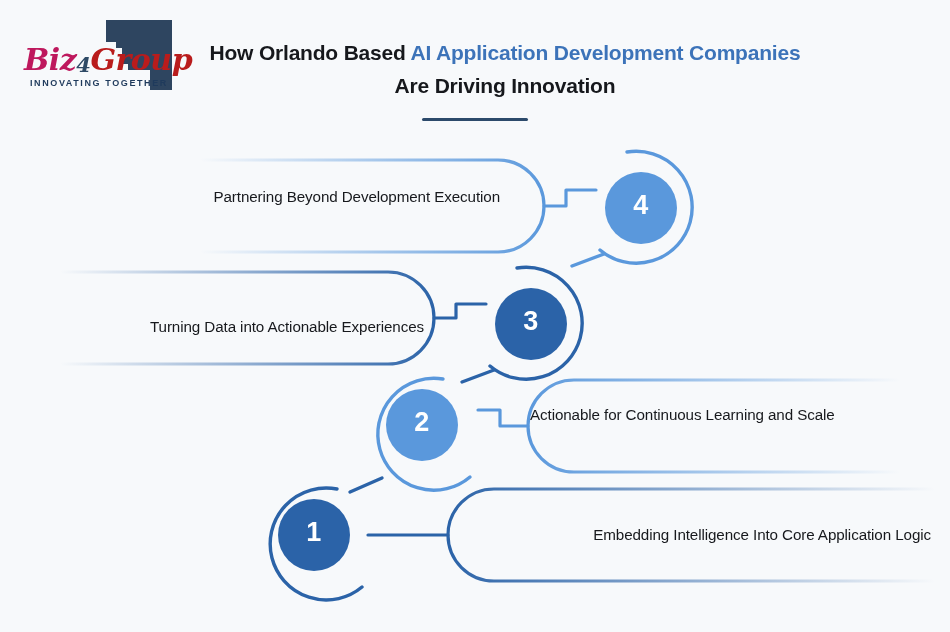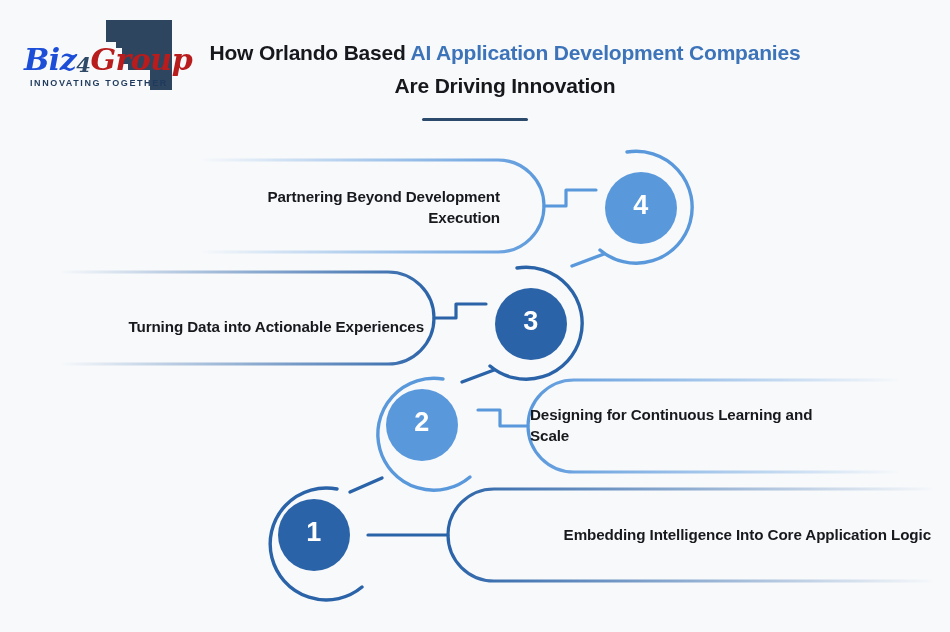--- a/index.html
+++ b/index.html
@@ -46,21 +46,21 @@
     left: 6px;
     top: 22px;
     font-family: "DejaVu Serif", serif;
     font-style: italic;
     font-weight: bold;
     font-size: 30px;
     letter-spacing: -0.5px;
     white-space: nowrap;
     z-index: 3;
   }
-  .logo-word .biz { color: #1d4ed8; }
+  .logo-word .biz { color: #be185d; }
   .logo-word .four {
     color: #2e4a66;
     font-size: 21px;
     vertical-align: -2px;
   }
   .logo-word .group { color: #b91c1c; }
   .logo-tag {
     position: absolute;
     left: 12px;
     top: 58px;
@@ -108,21 +108,21 @@
     position: absolute;
     left: 0; top: 0;
     width: 950px;
     height: 632px;
   }
 
   .pill-label {
     position: absolute;
     font-size: 15.2px;
     line-height: 21px;
-    font-weight: bold;
+    font-weight: normal;
     color: #17191d;
     letter-spacing: -0.1px;
   }
   .pill-label.right-align { text-align: right; }
   .pill-label.left-align { text-align: left; }
 
   .node-num {
     position: absolute;
     font-size: 27px;
     font-weight: bold;
@@ -210,18 +210,18 @@
 
     <div class="node-num" style="left:611px; top:190px; width:60px;">4</div>
     <div class="node-num" style="left:501px; top:306px; width:60px;">3</div>
     <div class="node-num" style="left:392px; top:407px; width:60px;">2</div>
     <div class="node-num" style="left:284px; top:517px; width:60px;">1</div>
 
     <div class="pill-label right-align" style="left:208px; top:186px; width:292px;">Partnering Beyond Development Execution</div>
 
     <div class="pill-label right-align" style="left:62px; top:316px; width:362px;">Turning Data into Actionable Experiences</div>
 
-    <div class="pill-label left-align" style="left:530px; top:404px; width:320px;">Designing for Continuous Learning and Scale</div>
+    <div class="pill-label left-align" style="left:530px; top:404px; width:320px;">Actionable for Continuous Learning and Scale</div>
 
     <div class="pill-label left-align" style="left:461px; top:524px; width:470px;text-align:right;">Embedding Intelligence Into Core Application Logic</div>
   </div>
 
 </div>
 
 </body></html>

